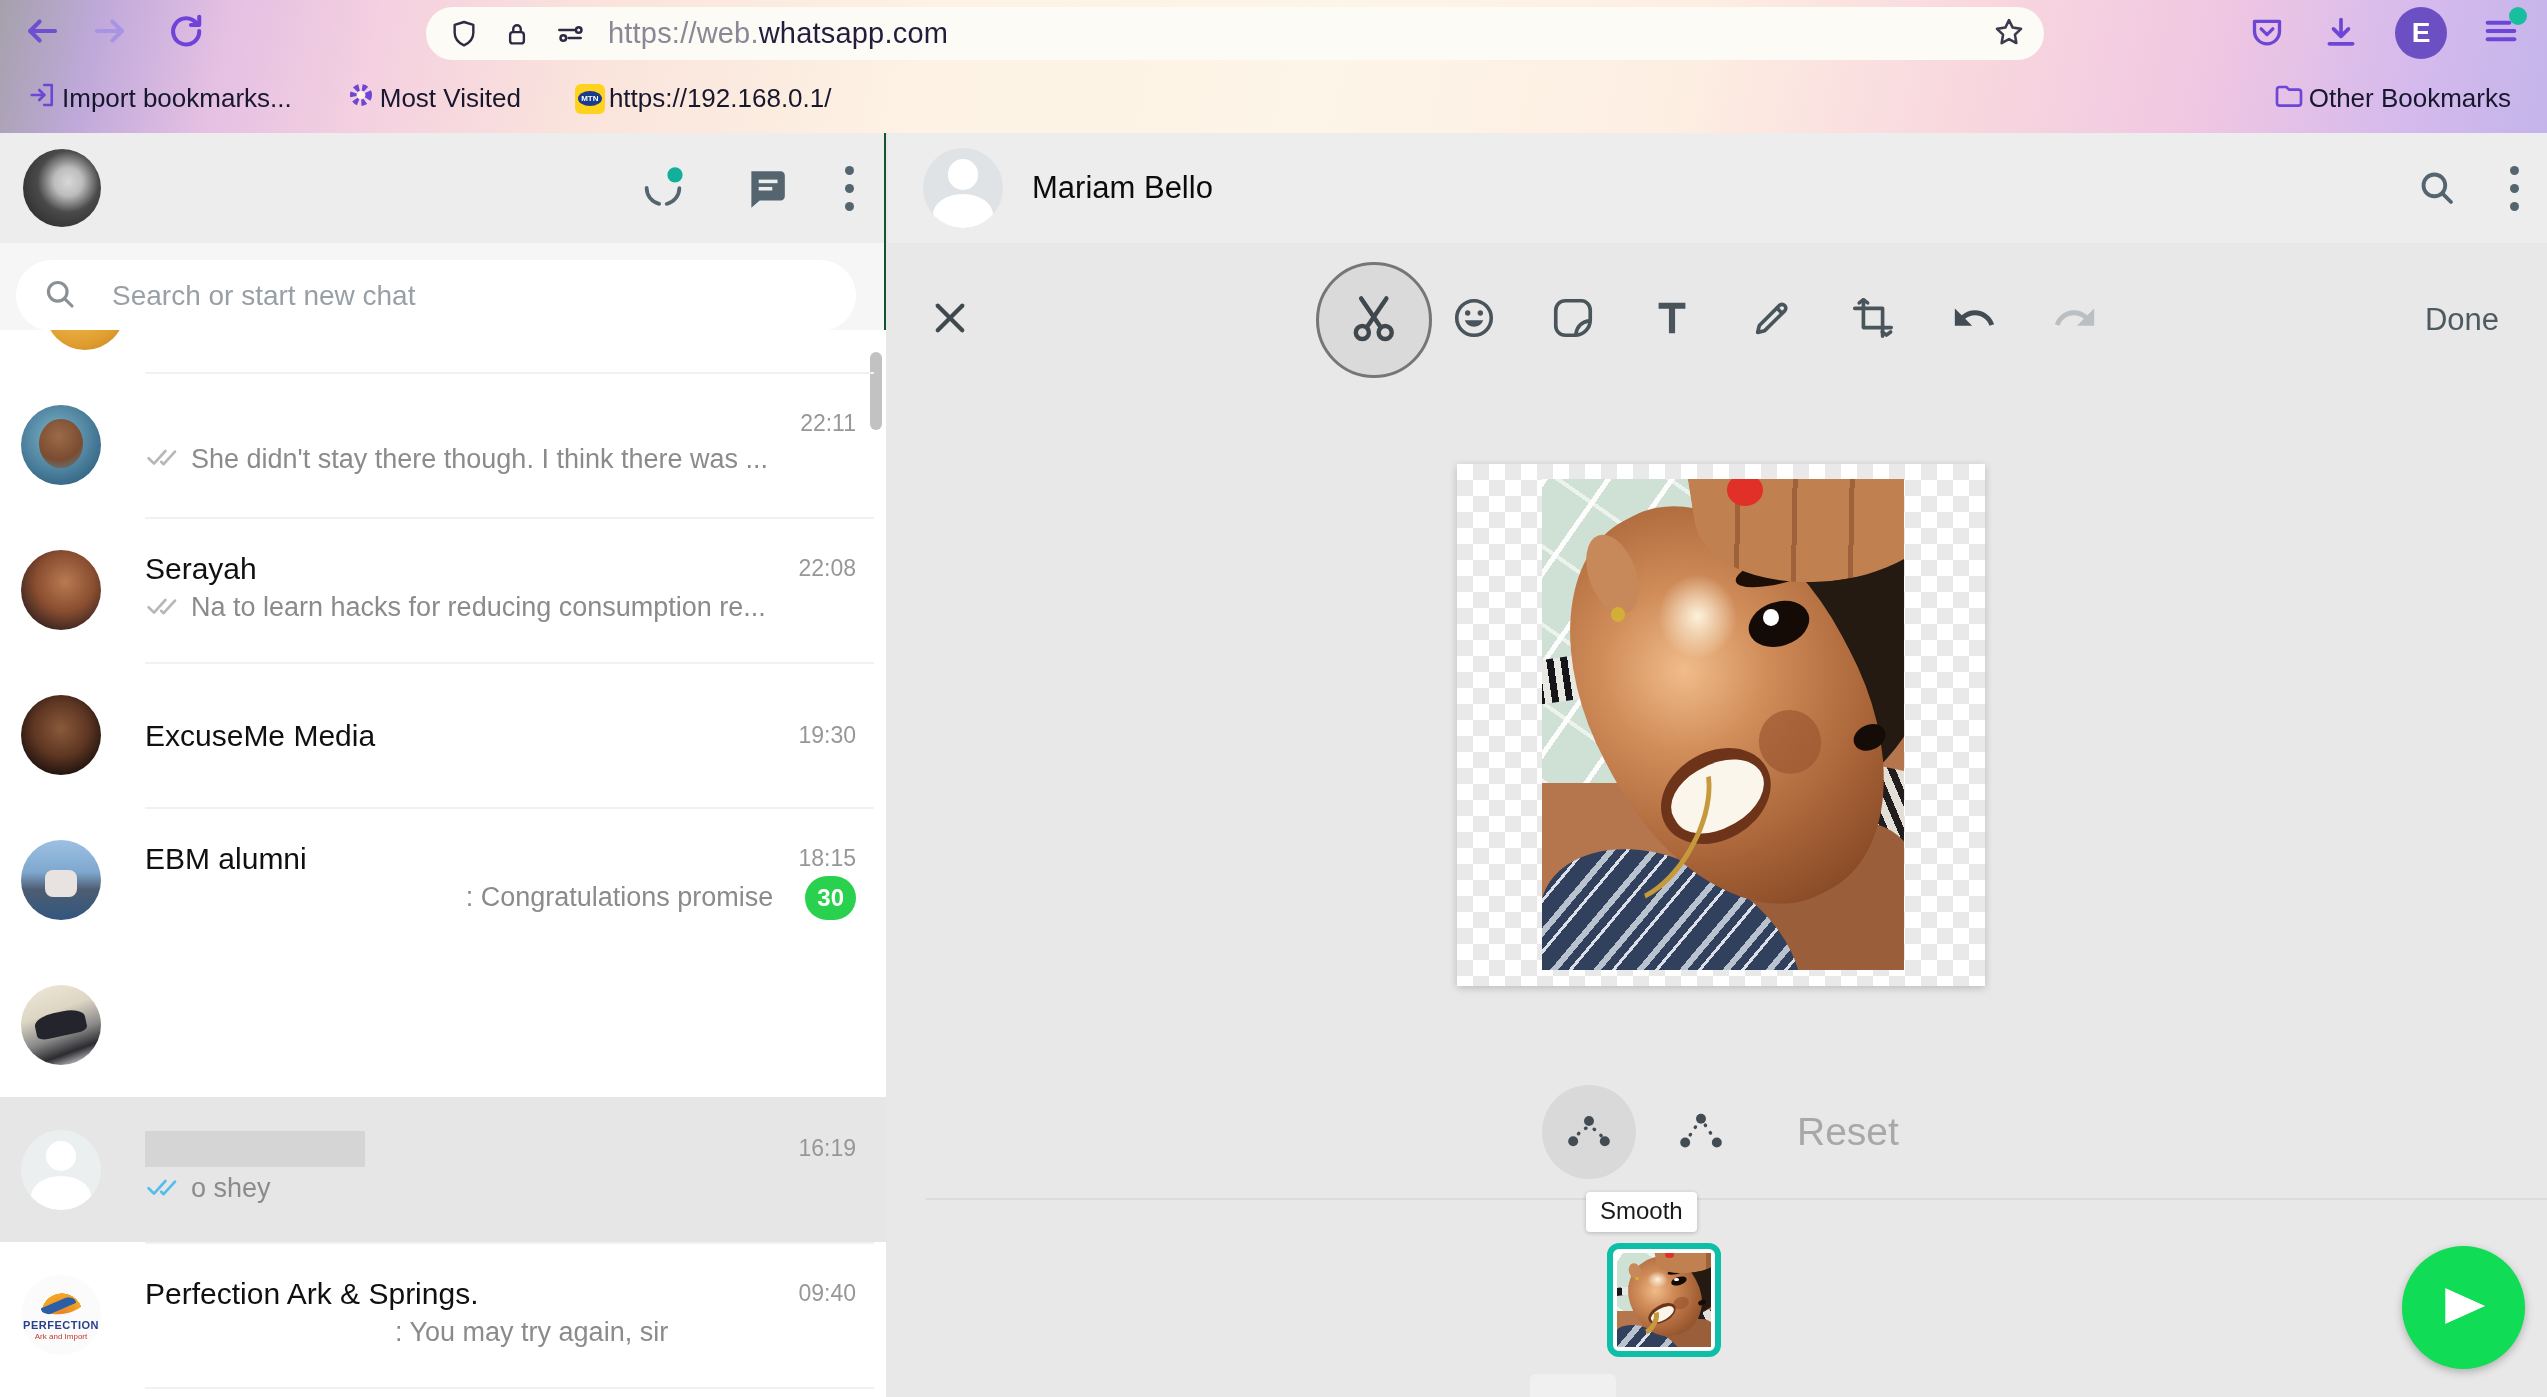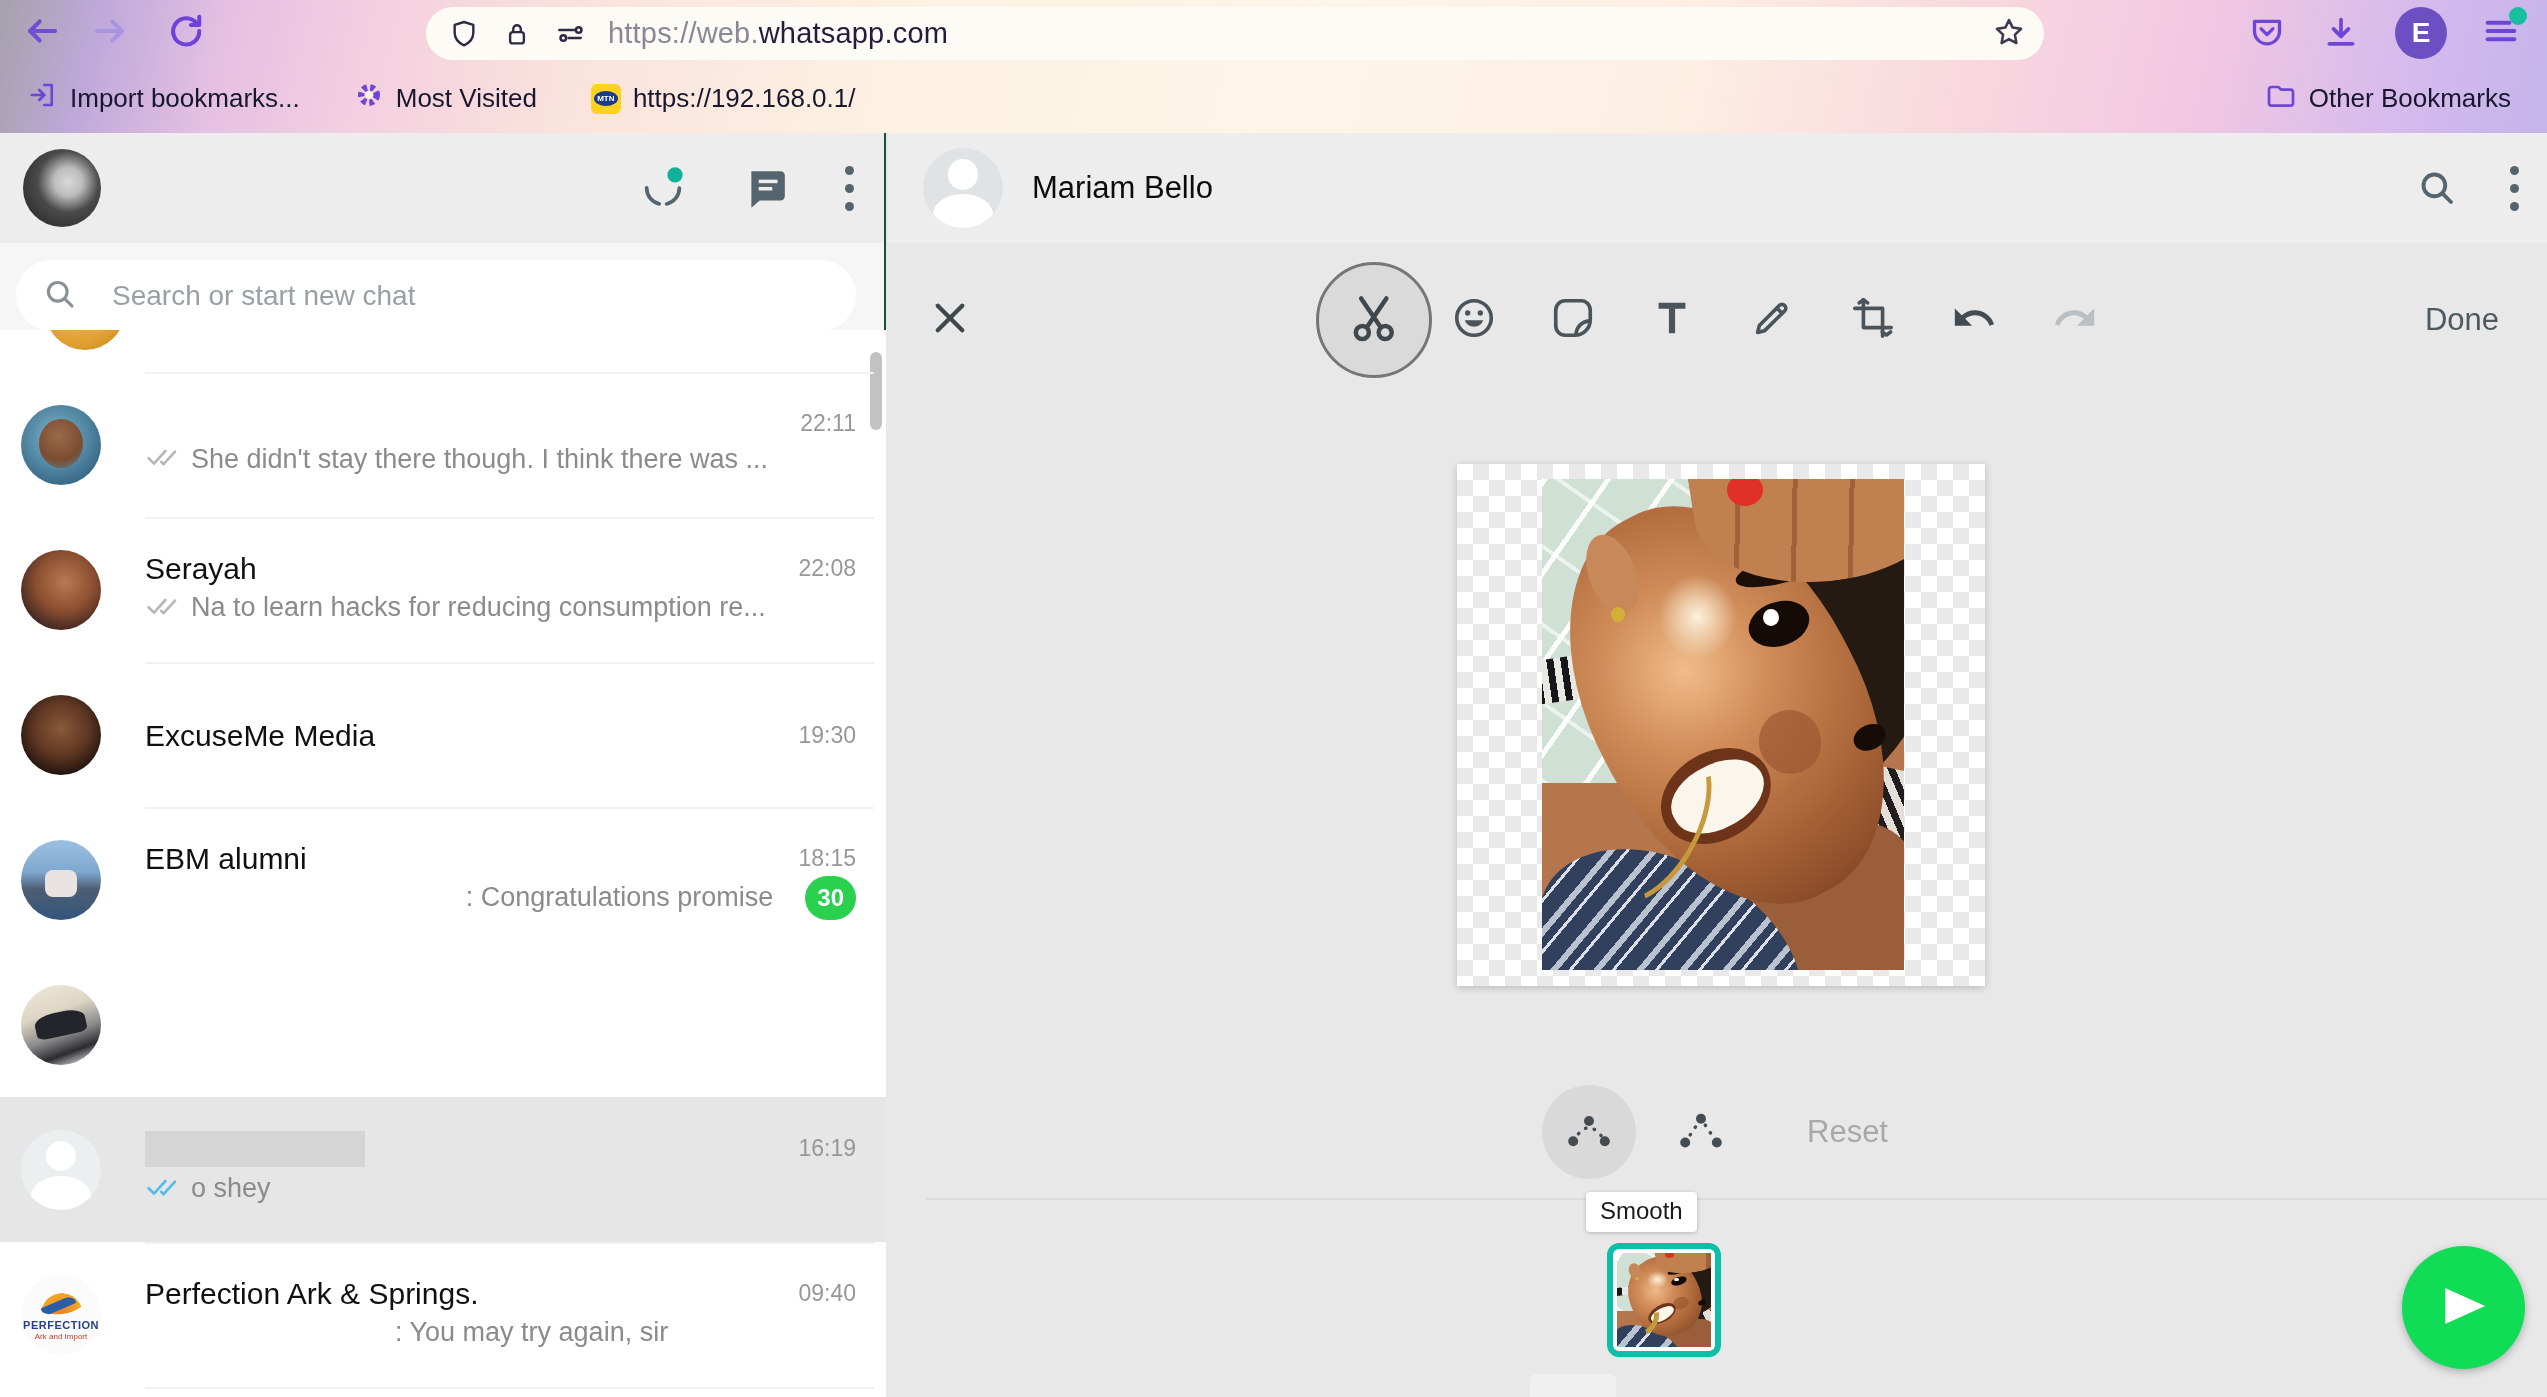--- a/index.html
+++ b/index.html
@@ -19,21 +19,21 @@
   #url-text { font-size:29px; letter-spacing:.2px; flex:1; white-space:nowrap; }
   .url-sub { color:#8a8796; }
   .url-main { color:#241b3d; }
   #right-icons { position:absolute; right:0; top:0; height:66px; display:flex; align-items:center; }
   .acct-badge { width:52px; height:52px; border-radius:50%; background:#6d4fc4; color:#fff; font-weight:bold;
     font-size:28px; display:flex; align-items:center; justify-content:center; }
   #menu-btn { position:relative; }
   #menu-dot { position:absolute; top:-4px; right:-6px; width:18px; height:18px; border-radius:50%; background:#17bf9e; }
 
   #bookmarksbar { position:absolute; top:66px; left:0; right:0; height:65px; display:flex; align-items:center; padding:0 28px; }
-  .bm-item { display:flex; align-items:center; gap:12px; margin-right:54px; font-size:26px; color:#17172e; }
+  .bm-item { display:flex; align-items:center; gap:4px; margin-right:54px; font-size:26px; color:#17172e; }
   .bm-spacer { flex:1; }
   .mtn-fav { width:30px; height:30px; border-radius:6px; background:#ffd21e; display:flex; align-items:center; justify-content:center; }
   .mtn-oval { width:24px; height:15px; border-radius:50%; background:#1b3c8c; color:#fff; font-size:8px; font-weight:bold;
     display:flex; align-items:center; justify-content:center; }
 
   
   #app { position:absolute; top:133px; left:0; width:2547px; height:1264px; background:#e8e8e8; }
   #sidebar { position:absolute; left:0; top:0; width:886px; height:1264px; background:#f6f6f6; border-right:2px solid #14532d; }
   .sb-header { position:absolute; left:0; top:0; width:100%; height:110px; background:#ededed; }
   .sb-avatar { position:absolute; left:23px; top:16px; width:78px; height:78px; border-radius:50%;
@@ -105,21 +105,21 @@
   .mh-title { position:absolute; left:144px; top:0; height:110px; display:flex; align-items:center; font-size:31px; font-weight:500; color:#0c0c0c; }
   .mh-icons { position:absolute; right:28px; top:0; height:110px; display:flex; align-items:center; gap:52px; }
 
   
   .tool { position:absolute; top:187px; transform:translate(-50%,-50%); display:flex; align-items:center; justify-content:center; }
   .sel-ring { position:absolute; left:486px; top:187px; transform:translate(-50%,-50%); width:116px; height:116px;
     border-radius:50%; background:#dadada; border:3px solid #767676; }
   .smooth-ring { position:absolute; left:701px; top:999px; transform:translate(-50%,-50%); width:94px; height:94px;
     border-radius:50%; background:#d9d9d9; }
   .done-label { position:absolute; right:48px; top:187px; transform:translateY(-50%); font-size:31px; color:#4e5a61; }
-  .reset-label { position:absolute; left:909px; top:999px; transform:translateY(-50%); font-size:31px; color:#a8a8a8;margin-left:10px; }
+  .reset-label { position:absolute; left:909px; top:999px; transform:translateY(-50%); font-size:39px; color:#a8a8a8; }
 
   
   .canvas { position:absolute; left:569px; top:331px; width:528px; height:522px; background-color:#fff;
     background-image:linear-gradient(45deg,#e9e9e9 25%,transparent 25%,transparent 75%,#e9e9e9 75%),
                      linear-gradient(45deg,#e9e9e9 25%,transparent 25%,transparent 75%,#e9e9e9 75%);
     background-position:0 0,16px 16px; background-size:32px 32px;
     box-shadow:0 2px 8px rgba(0,0,0,.2); }
   .canvas .photo { position:absolute; left:85px; top:15px; width:362px; height:491px; }
 
   

